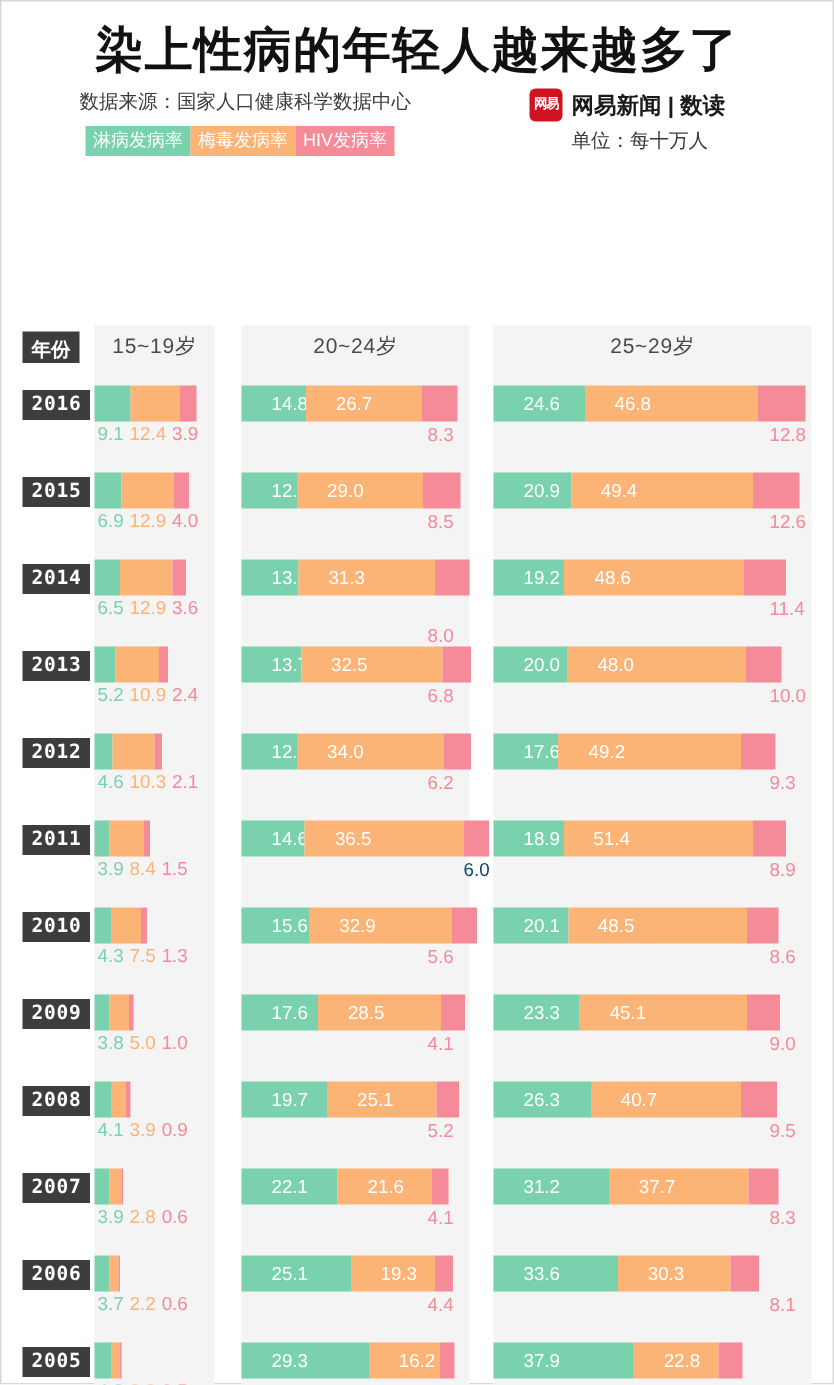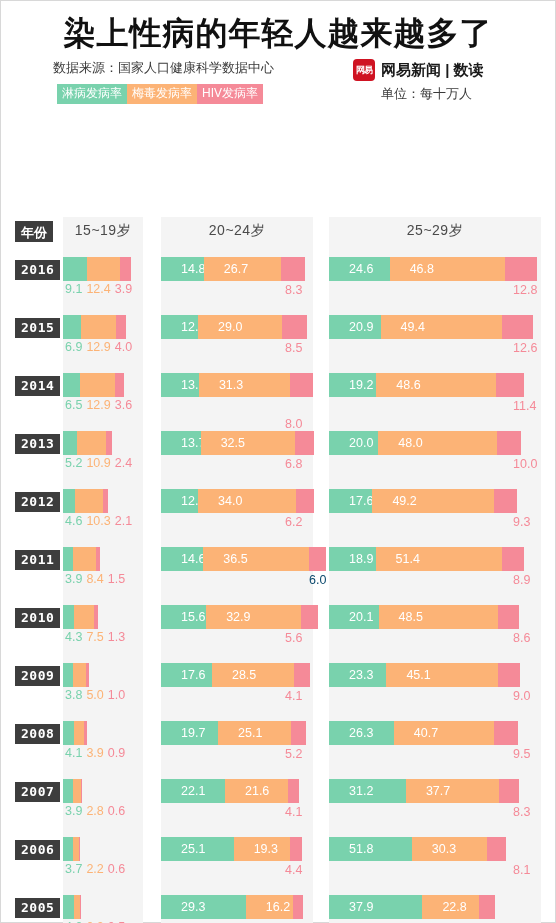--- a/index.html
+++ b/index.html
@@ -433,21 +433,21 @@
             <span>25.1</span>
           </div>
           <div class="seg lbl-left" style="width: 55.8781px; background: rgb(252, 179, 118);">
             <span>19.3</span>
           </div>
           <div class="seg" style="width: 12.739px; background: rgb(245, 138, 152);"></div>
         </div>
         <div class="outlabel" style="color: rgb(245, 138, 152); left: 512px; top: 754px;">8.1</div>
         <div class="bar" style="left: 328px; top: 728px;">
           <div class="seg lbl-left" style="width: 82.8279px; background: rgb(121, 210, 173);">
-            <span>51.8</span>
+            <span>33.6</span>
           </div>
           <div class="seg lbl-left" style="width: 74.693px; background: rgb(252, 179, 118);">
             <span>30.3</span>
           </div>
           <div class="seg" style="width: 19.9674px; background: rgb(245, 138, 152);"></div>
         </div>
         <div class="yearbadge" style="top: 789px;">2005</div>
         <div class="bar" style="left: 62px; top: 786px;">
           <div class="seg" style="width: 11.2px; background: rgb(121, 210, 173);"></div>
           <div class="seg" style="width: 5.86667px; background: rgb(252, 179, 118);"></div>

